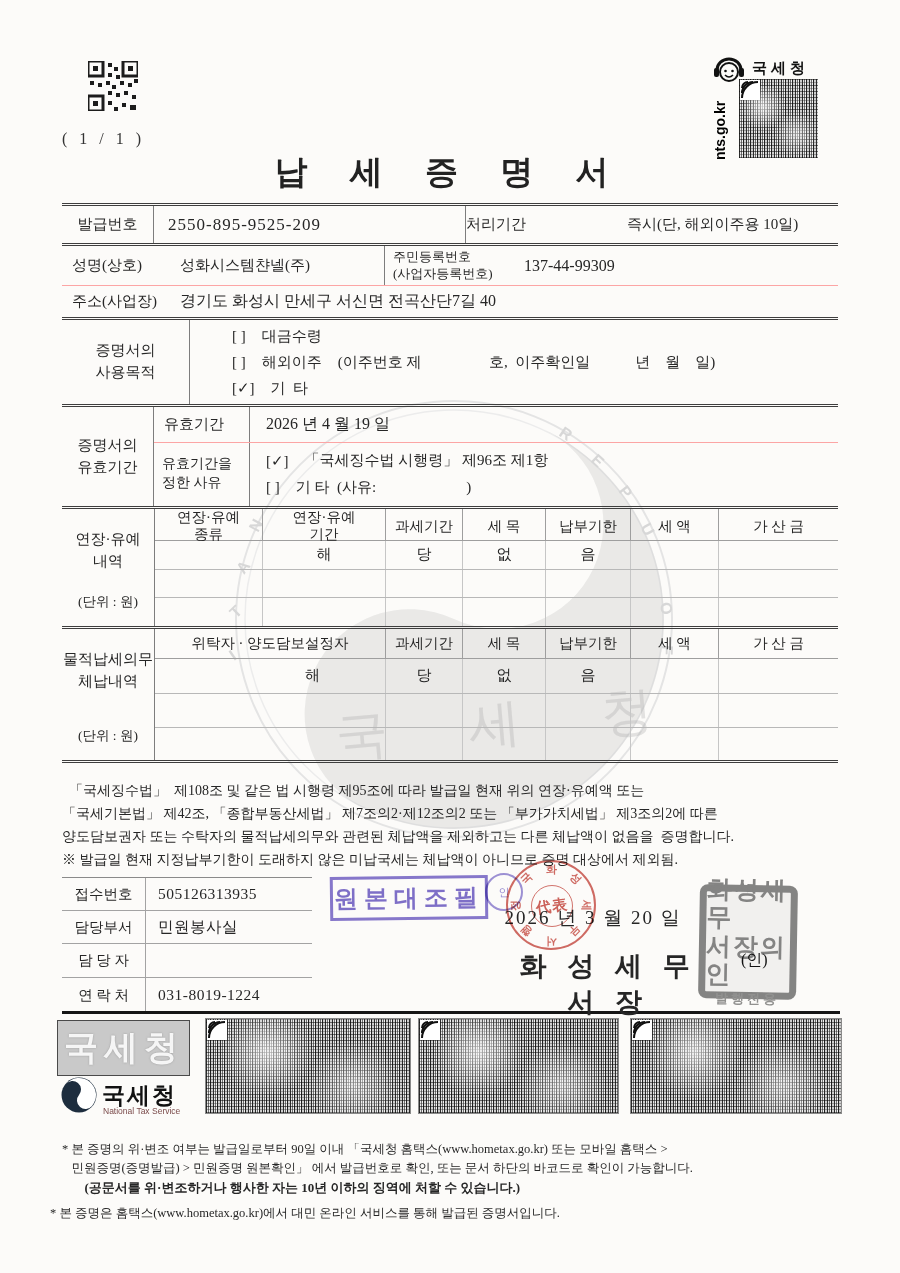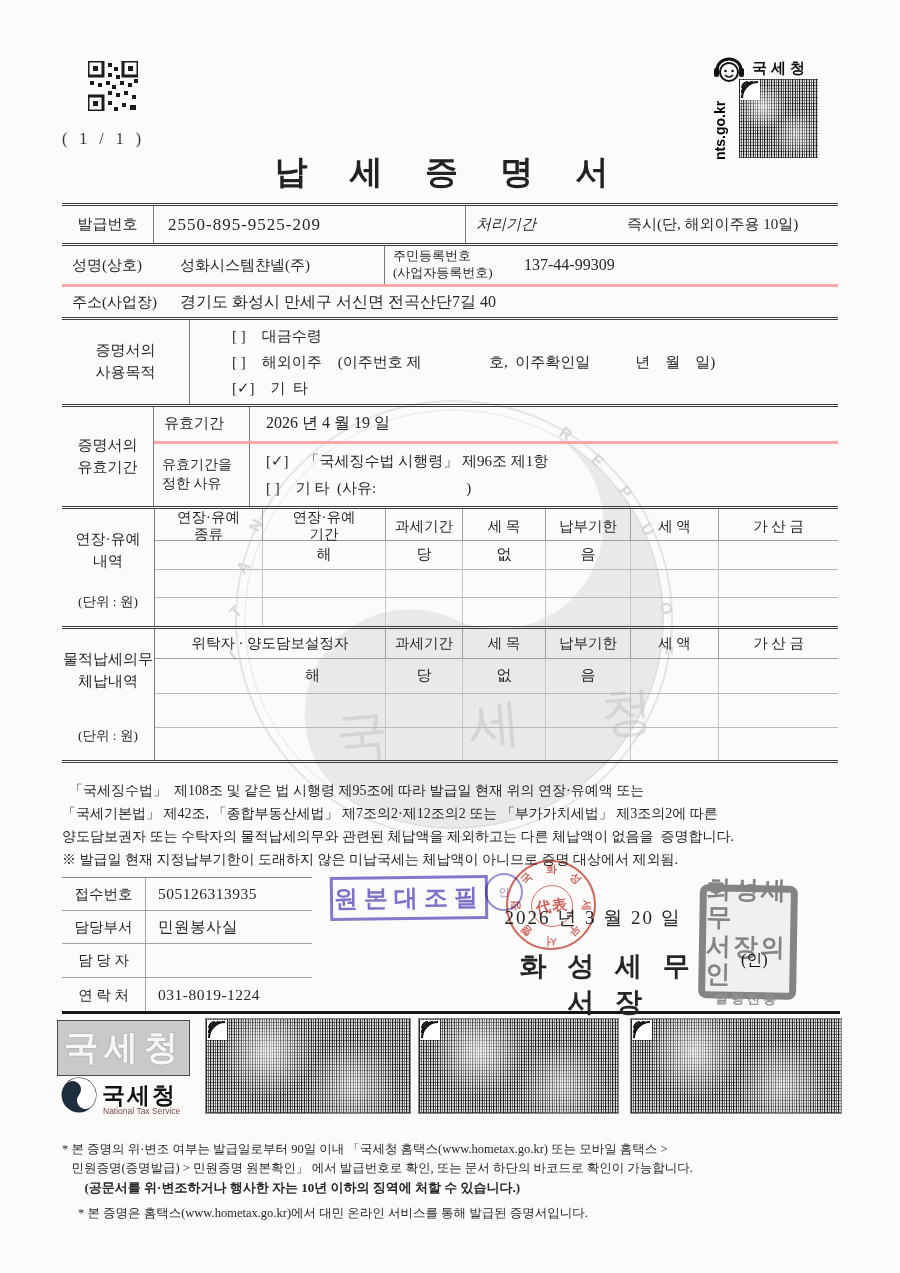--- a/index.html
+++ b/index.html
@@ -30,26 +30,26 @@
   .wave{position:absolute;left:1px;top:1px;width:20px;height:20px;background:#fff;}
 
   
   .tbl{left:62px;top:203px;width:776px;z-index:2;}
   .dbl{height:3px;border-top:1.5px solid #3e3e3e;border-bottom:1.5px solid #3e3e3e;box-sizing:border-box;}
   .sec{display:flex;box-sizing:border-box;font-size:15px;}
   .lab{box-sizing:border-box;border-right:1px solid #7d7d7d;display:flex;flex-direction:column;
        align-items:center;justify-content:center;text-align:center;line-height:1.45;}
   .cell{box-sizing:border-box;display:flex;align-items:center;}
   .vline{border-left:1px solid #7d7d7d;}
-  .thin-b{border-bottom:3px solid #fca5a5;}
+  .thin-b{border-bottom:1px solid #fca5a5;}
 
   .sec1{height:37px;}
   .sec1 .lab{width:92px;}
   .s1v{width:311px;padding-left:14px;font-size:17px;letter-spacing:1px;}
-  .s1pl{width:150px;padding-left:10px;font-style:italic;}
+  .s1pl{width:150px;padding-left:0;}
   .s1pv{flex:1;padding-left:12px;}
 
   .sec2{height:71px;}
   .s2lab{width:92px;}
   .s2c{flex:1;display:flex;flex-direction:column;}
   .s2r1{height:40px;display:grid;grid-template-columns:104px 202px 152px 1fr;}
   .s2r2{height:31px;display:grid;grid-template-columns:104px 1fr;}
   .s2r1 > div,.s2r2 > div{display:flex;align-items:center;box-sizing:border-box;}
   .s2nl{padding-left:10px;}
   .s2nv{padding-left:14px;}
@@ -136,21 +136,21 @@
   .ntstxt{left:102px;top:1080px;font-family:"Liberation Sans",sans-serif;font-weight:bold;font-size:23px;letter-spacing:2px;color:#111;z-index:2;}
   .ntssub{left:103px;top:1106px;font-family:"Liberation Sans",sans-serif;font-size:8.5px;color:#7a4a4a;z-index:2;}
   .bc{border:1px solid #8a8a8a;box-sizing:border-box;z-index:2;}
   .bc1{left:205px;top:1018px;width:206px;height:96px;}
   .bc2{left:418px;top:1018px;width:201px;height:96px;}
   .bc3{left:630px;top:1018px;width:212px;height:96px;}
 
   
   .fnote{left:62px;top:1140px;width:792px;font-size:12.5px;line-height:19px;z-index:2;}
   .fbold{font-weight:bold;font-size:13px;margin-left:16px;}
-  .fnote2{left:78px;top:1205px;width:792px;font-size:12.5px;z-index:2;}
+  .fnote2{left:50px;top:1205px;width:792px;font-size:12.5px;z-index:2;}
 </style>
 </head>
 <body>
 
 <div class="page">
 
   <svg class="abs wm" width="452" height="452" viewBox="0 0 452 452">
     <circle cx="226" cy="226" r="218" fill="none" stroke="#e4e4e4" stroke-width="2"></circle>
     <circle cx="226" cy="226" r="209" fill="none" stroke="#ececec" stroke-width="1.5"></circle>
     <path d="M226,16 A210,210 0 0 0 226,436 A105,105 0 0 1 226,226 A105,105 0 0 0 226,16 Z" fill="rgba(188,188,188,.28)" transform="rotate(205 226 226)"></path>

